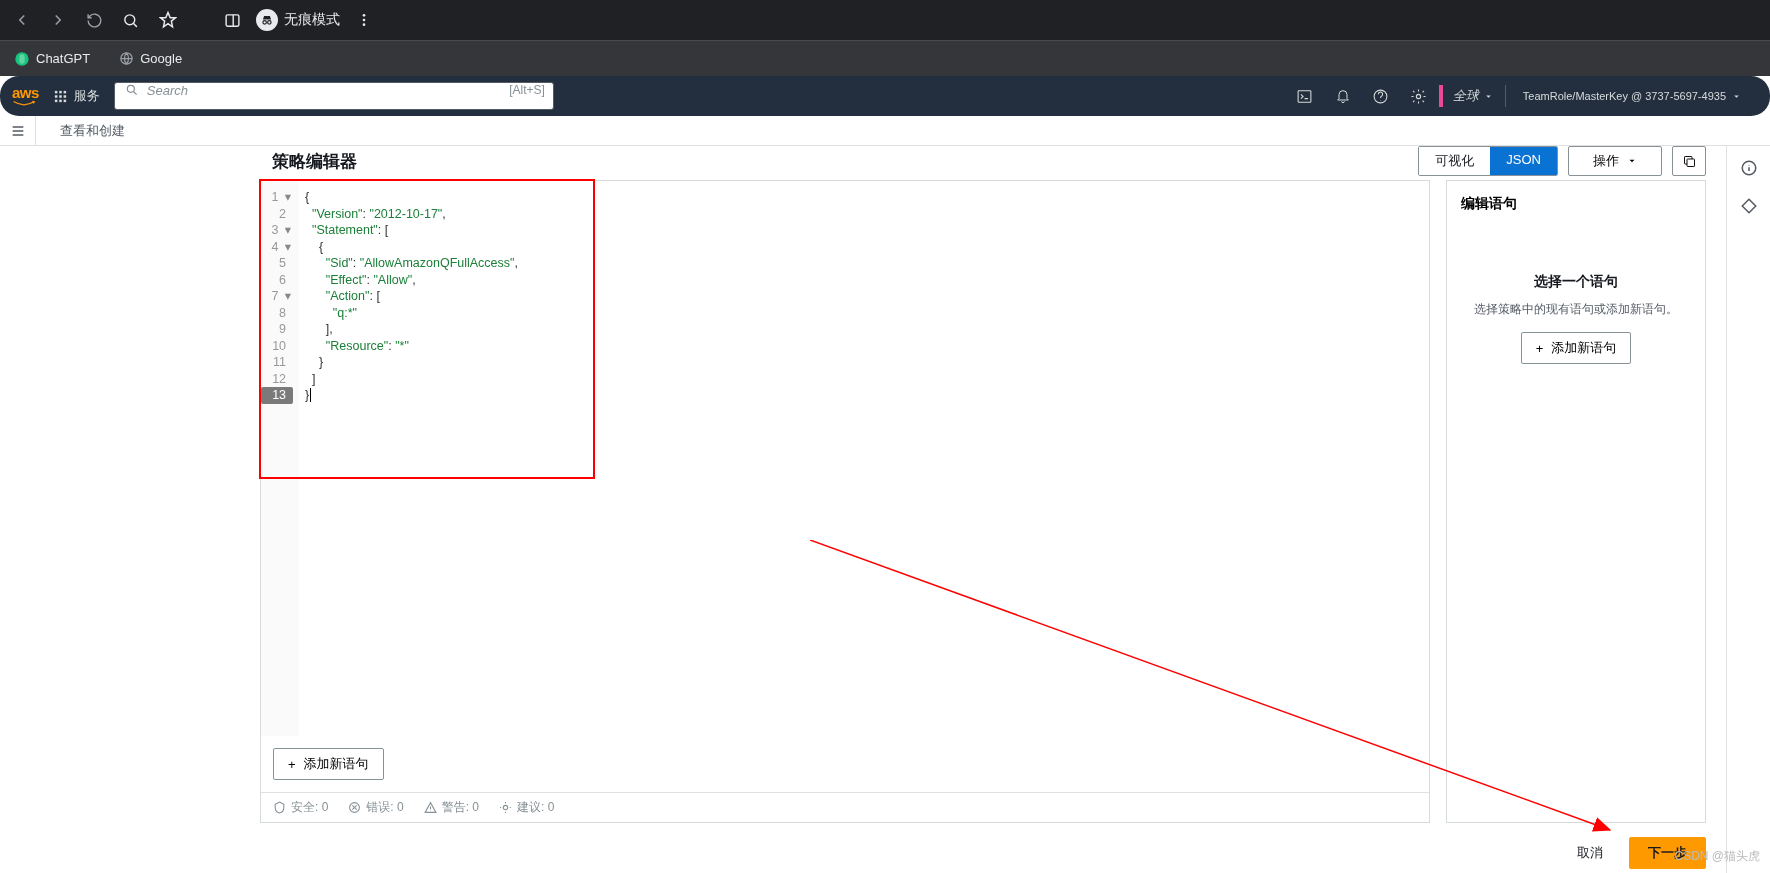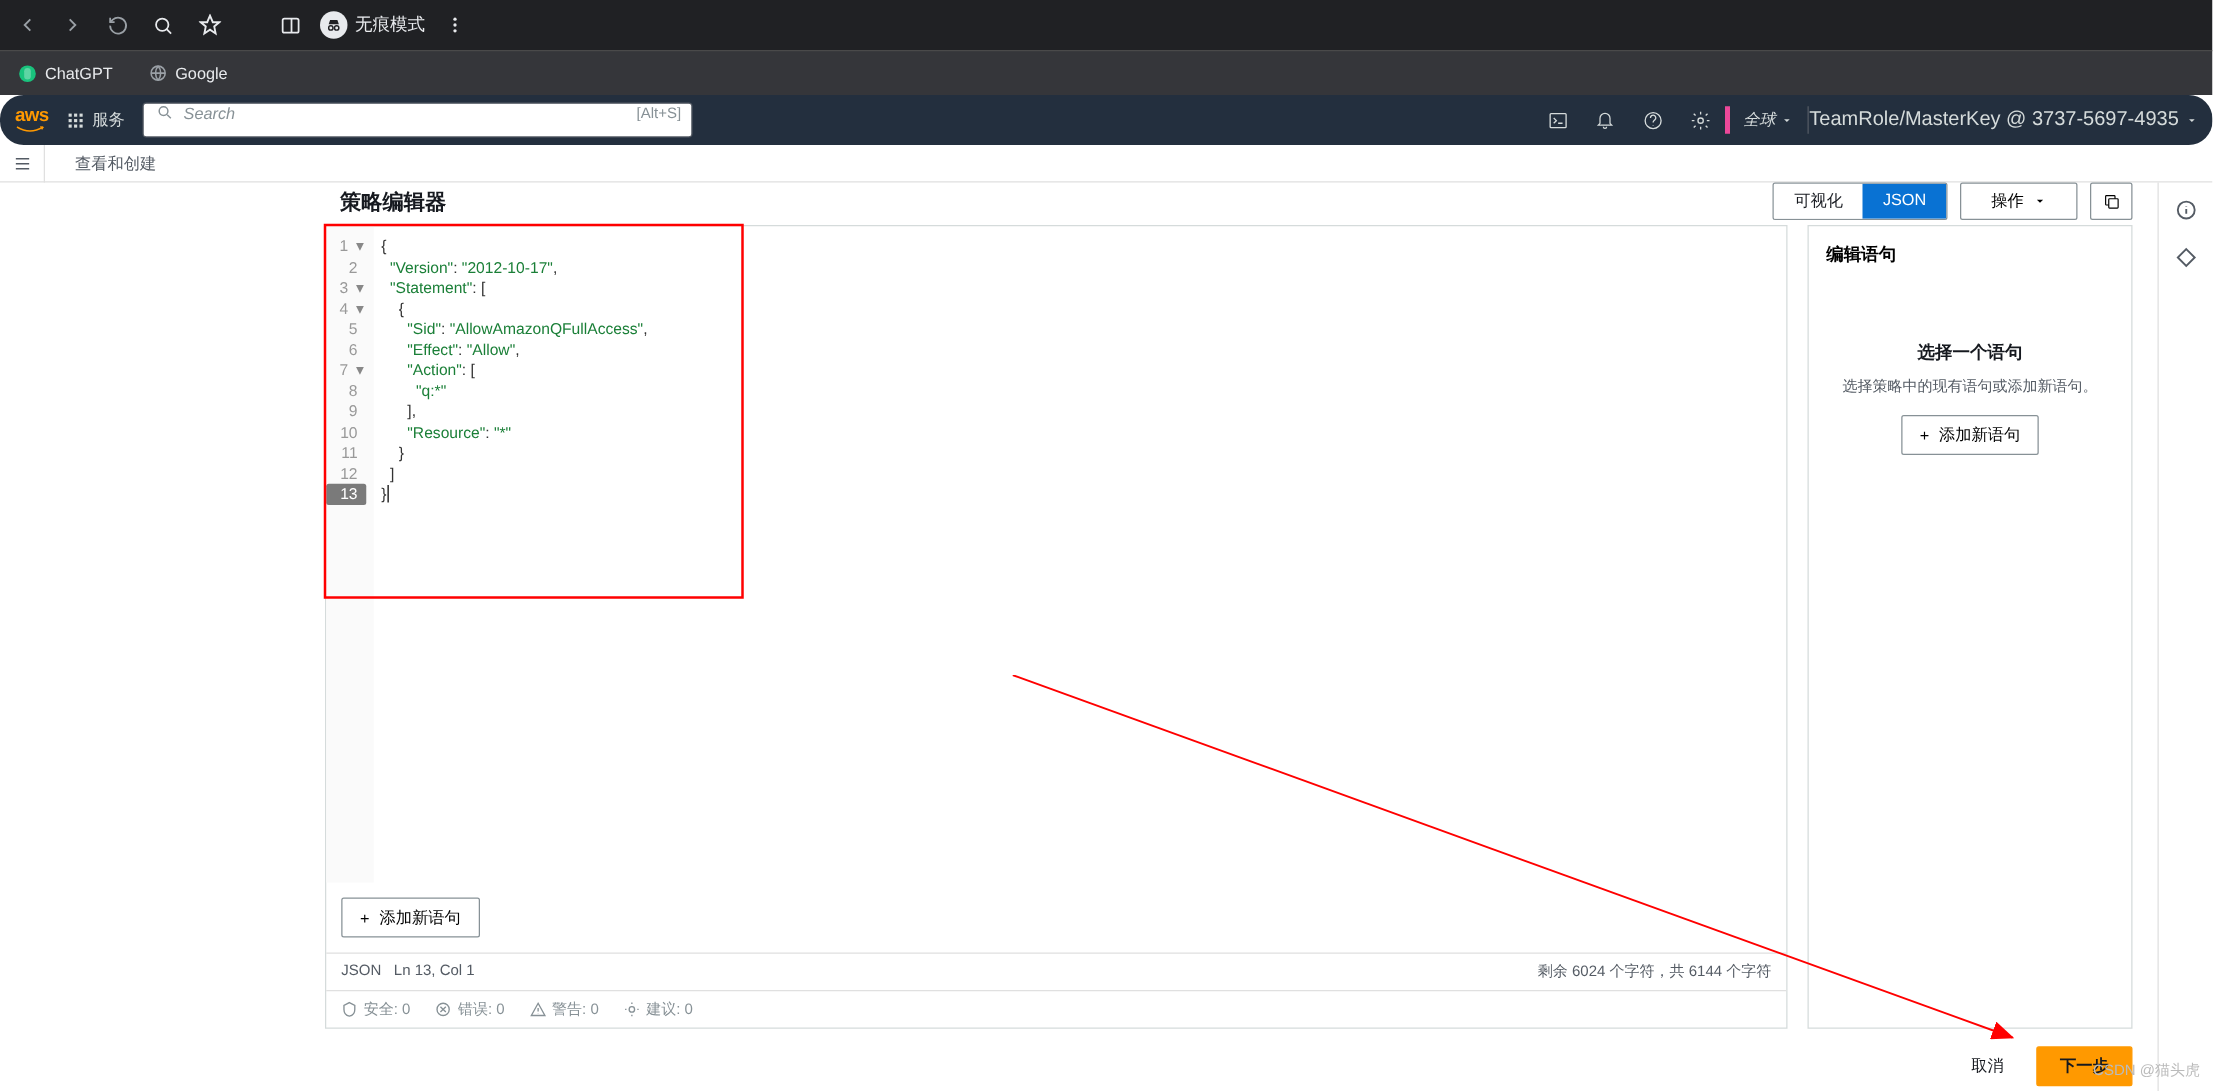--- a/index.html
+++ b/index.html
@@ -25,21 +25,21 @@
     
     .aws-nav { height: 40px; background: #232f3e; display:flex;align-items:center;padding:0 12px;gap:14px;color:#d5dbdb; position:relative;border-radius:19px;}
     .aws-logo { color:#ff9900;font-weight:bold;font-size:16px;display:flex;flex-direction:column;line-height:1;}
     .aws-logo-text { font-size:15px;letter-spacing:-0.5px;}
     .aws-services { display:flex;align-items:center;gap:6px;font-size:13px;cursor:pointer;}
     .aws-search { flex:0 0 440px; height:28px;background:#ffffff;border:1px solid #545b64;border-radius:3px;display:flex;align-items:flex-start;padding:0 10px;gap:8px;color:#879196;font-size:13px;position:relative;}
     .aws-search-key { position:absolute;right:8px;color:#879196;font-size:12px;}
     .aws-nav-right { margin-left:auto;display:flex;align-items:center;gap:2px;}
     .aws-nav-icon-btn { width:36px;height:36px;display:flex;align-items:center;justify-content:center;cursor:pointer;color:#d5dbdb;}
     .aws-region { display:flex;align-items:center;gap:5px;padding:0 10px;font-size:13px;cursor:pointer;border-left:4px solid #ec4899;height:22px;font-style:italic;}
-    .aws-account { display:flex;align-items:center;gap:6px;padding:0 0;font-size:16px;cursor:pointer;border-left:1px solid #545b64;height:22px;}
+    .aws-account { display:flex;align-items:center;gap:6px;padding:0 17px;font-size:11px;cursor:pointer;border-left:1px solid #545b64;height:22px;}
 
     
     .aws-sub { height: 30px; display:flex;align-items:center;background:#fff;border-bottom:1px solid #e0e0e0;}
     .hamburger { width:36px;height:30px;display:flex;align-items:center;justify-content:center;color:#545b64;cursor:pointer;border-right:1px solid #e0e0e0;}
     .sub-text { padding-left:24px;font-size:13px;color:#545b64;}
 
     
     .main-wrap { display:flex; height: calc(873px - 40px - 36px - 40px - 30px); }
     .content-col { flex:1;display:flex;flex-direction:column; padding-left: 260px; padding-right: 20px;}
     .right-rail { width:44px;display:flex;flex-direction:column;align-items:center;padding-top:10px;gap:14px;border-left:1px solid #e0e0e0;}
@@ -309,24 +309,20 @@
             <div class="cl">    <span class="pun">}</span></div>
             <div class="cl">  <span class="pun">]</span></div>
             <div class="cl cursor-line"><span class="pun">}</span></div>
           </div>
         </div>
         <div class="add-stmt-bar">
           <div class="add-stmt-btn">
             <span>+</span>
             <span>添加新语句</span>
           </div>
-        </div>
-        <div class="status-line">
-          <span><span>JSON</span>&nbsp;&nbsp;&nbsp;<span>Ln 13, Col 1</span></span>
-          <span>剩余 6024 个字符，共 6144 个字符</span>
         </div>
         <div class="diag-line">
           <div class="diag-item">
               <svg width="13" height="13" viewBox="0 0 24 24" fill="none" stroke="currentColor" stroke-width="2">
                 <path d="M12 2l8 4v6c0 5-3.5 9-8 10-4.5-1-8-5-8-10V6z"></path>
               </svg>
               <span>安全: 0</span>
             </div>
           <div class="diag-item">
               <svg width="13" height="13" viewBox="0 0 24 24" fill="none" stroke="currentColor" stroke-width="2">

